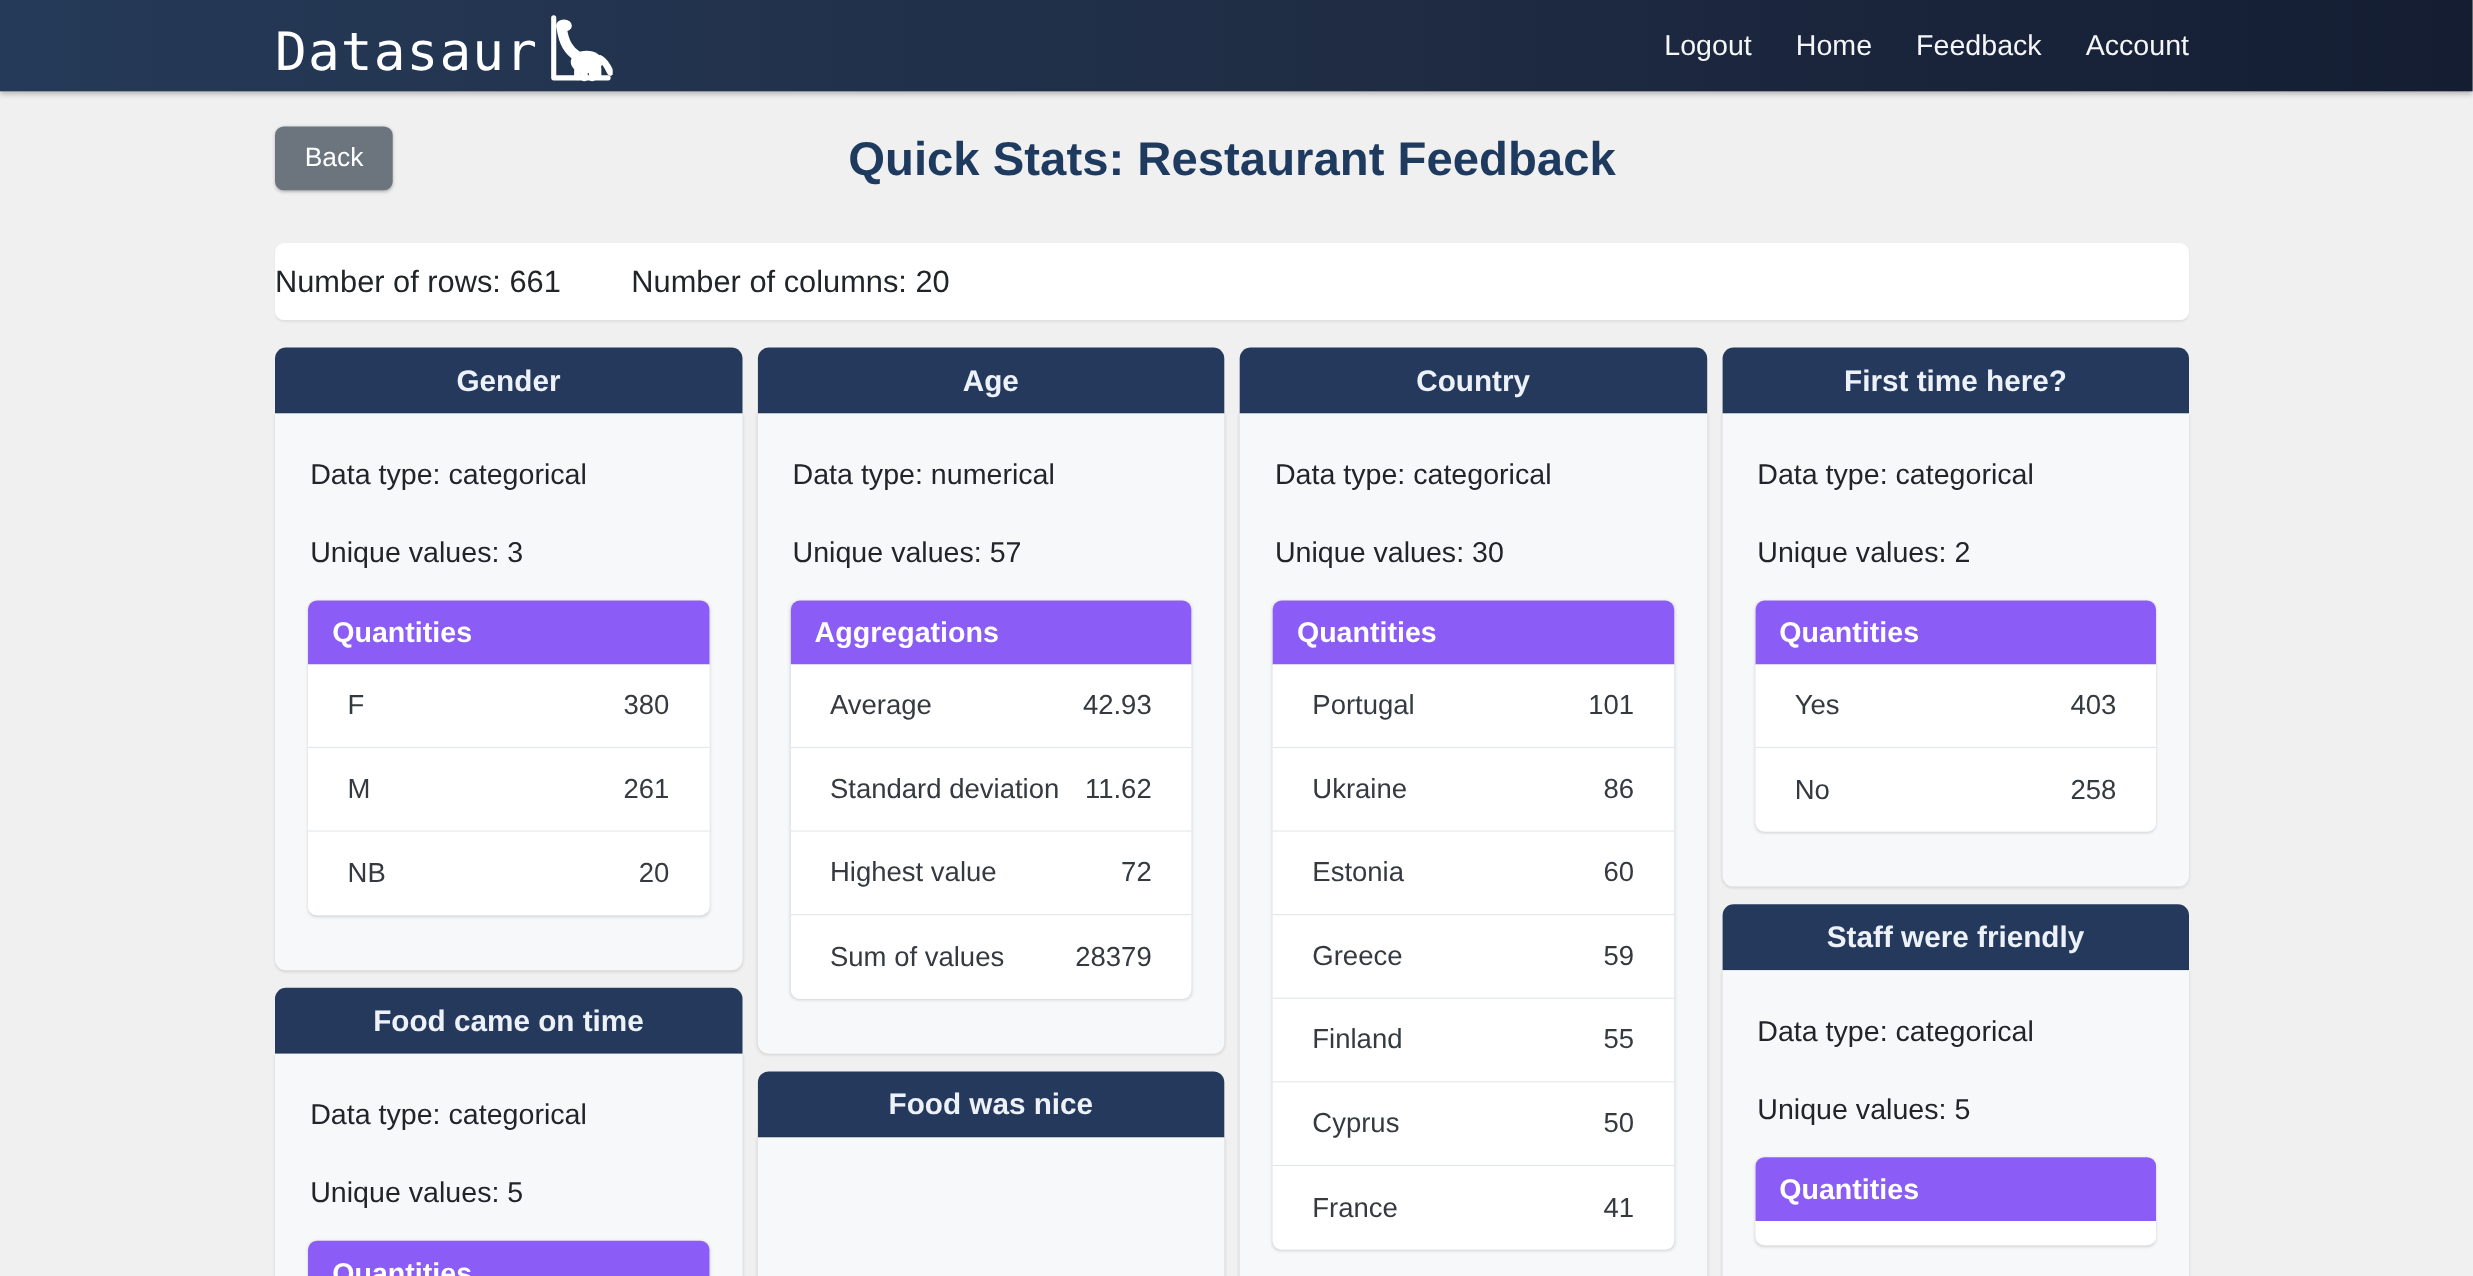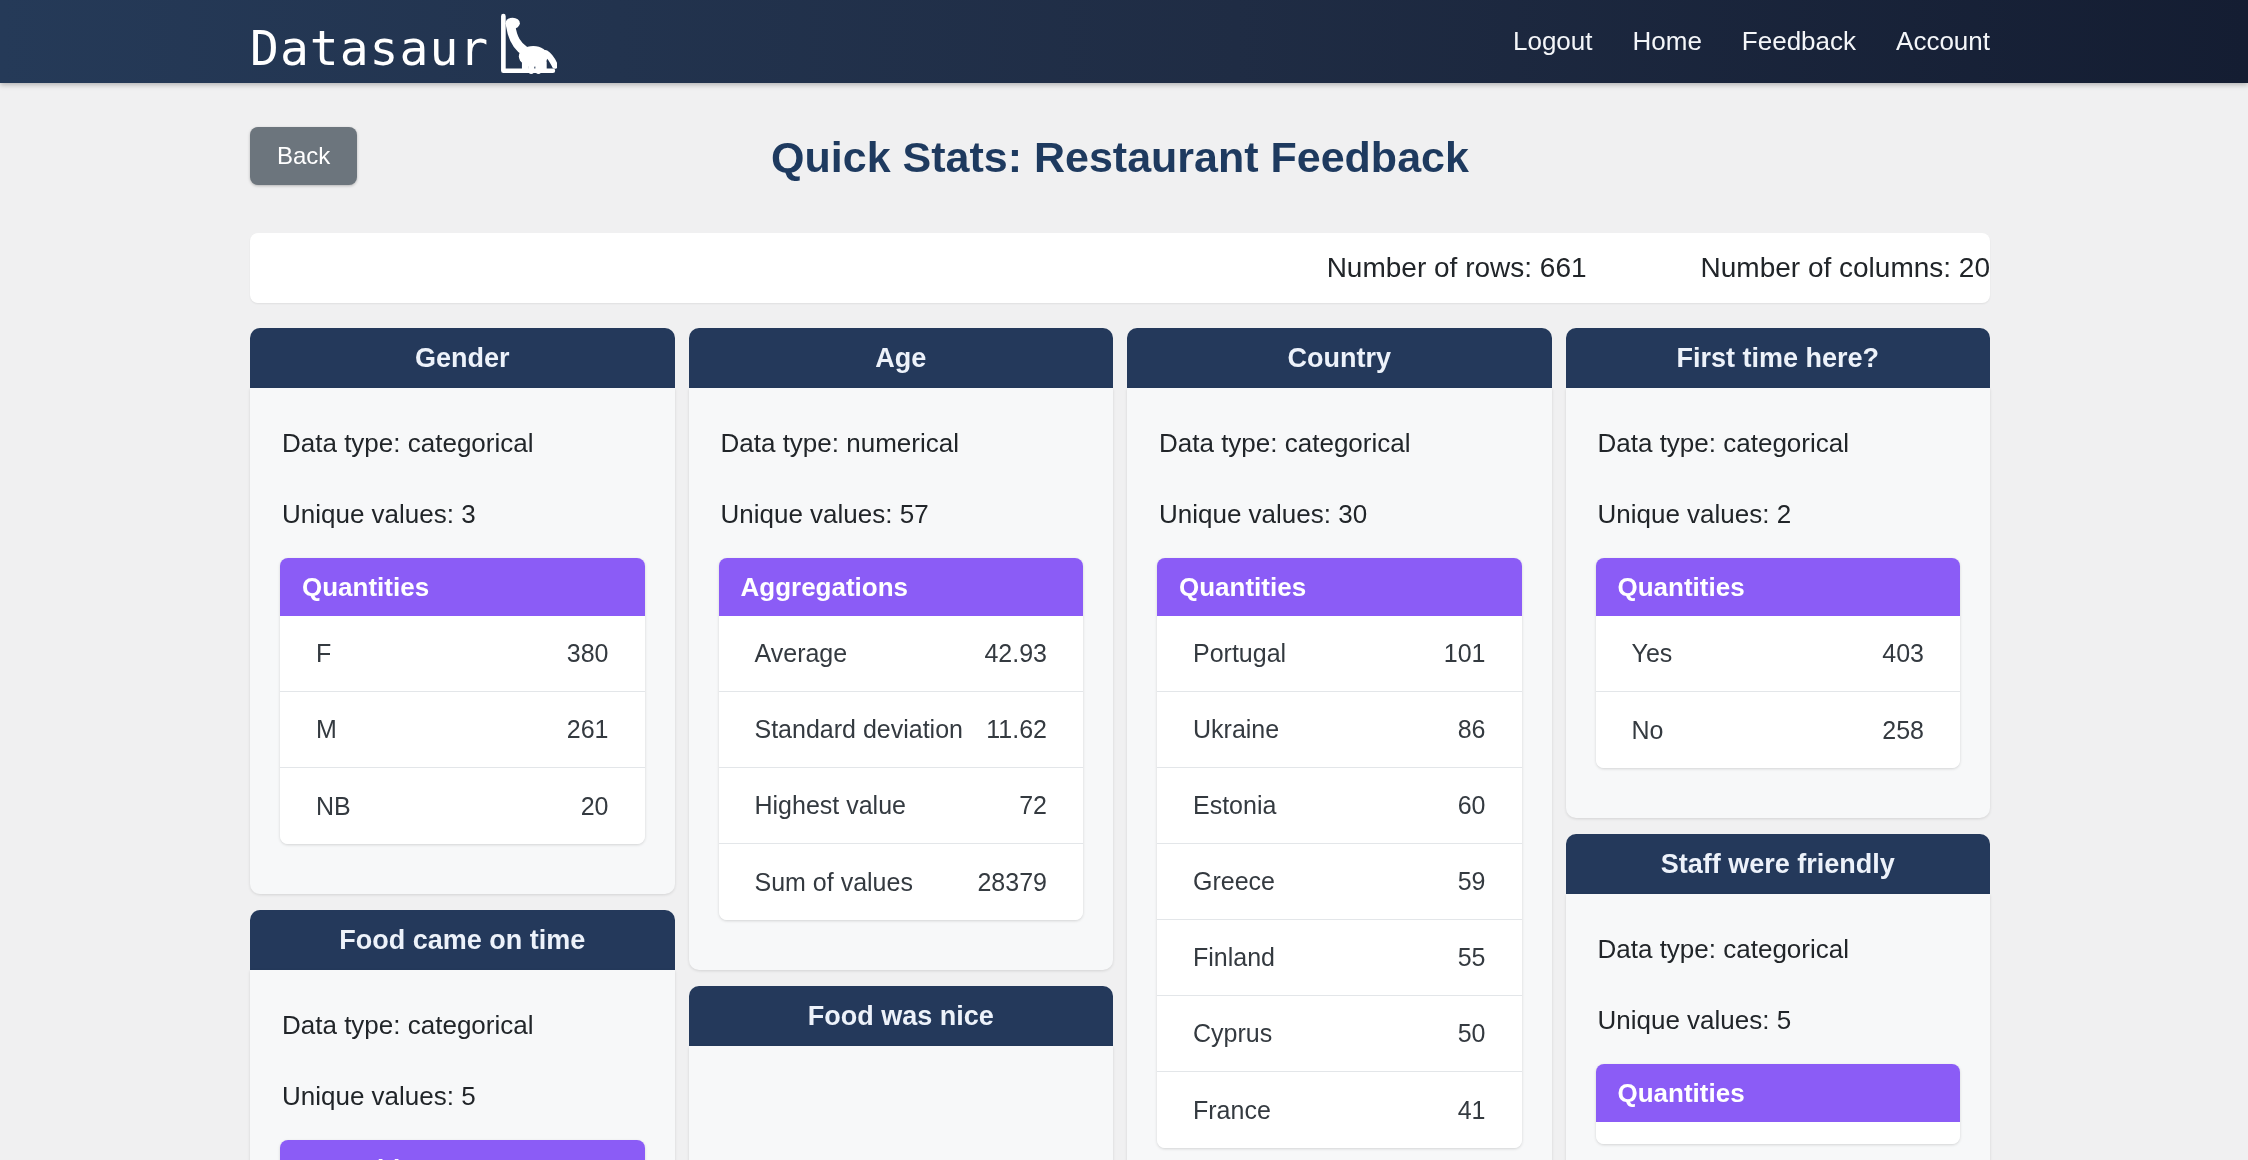--- a/index.html
+++ b/index.html
@@ -49,21 +49,21 @@
     cursor: pointer;
     white-space: nowrap;
   }
 
   
   .page {
     padding: 0 258px 0 250px;
   }
   .header-row {
     position: relative;
-    margin-top: 44px;
+    margin-top: 32px;
     height: 60px;
     display: flex;
     align-items: center;
   }
   .back-btn {
     position: absolute;
     left: 0;
     top: 0;
     background: #6c757d;
     color: #ffffff;
@@ -84,22 +84,22 @@
     margin: 0;
   }
 
   .stats-bar {
     margin-top: 46px;
     background: #ffffff;
     border-radius: 8px;
     height: 70px;
     display: flex;
     align-items: center;
-    justify-content: flex-end;
-    gap: 114px;
+    justify-content: flex-start;
+    gap: 64px;
     font-size: 28px;
     color: #212529;
     box-shadow: 0 1px 2px rgba(0,0,0,0.07);
   }
 
   
   .grid {
     margin-top: 25px;
     display: grid;
     grid-template-columns: repeat(4, 1fr);

